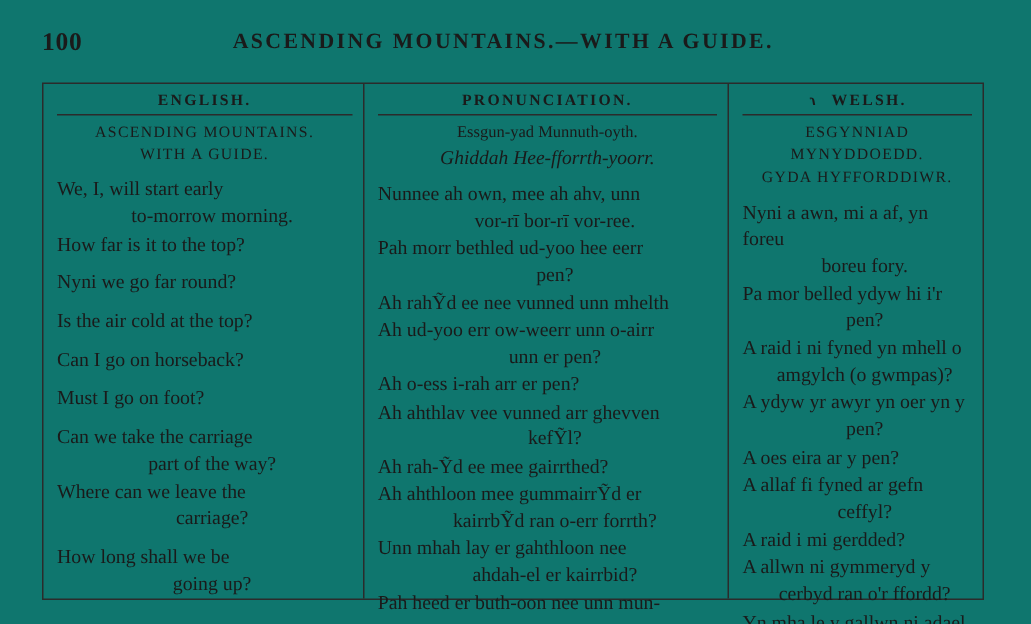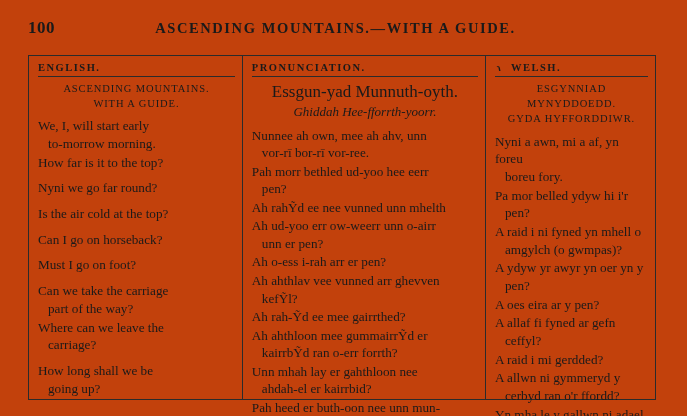--- a/index.html
+++ b/index.html
@@ -4,21 +4,21 @@
 <style>
   html, body {
     margin: 0;
     padding: 0;
     background: #ffffff;
   }
   #page {
     position: relative;
     width: 687px;
     height: 416px;
-    background: #c2410c;
+    background: #0f766e;
     font-family: "Liberation Serif", serif;
     color: #1a1a1a;
     overflow: hidden;
   }
   .page-number {
     position: absolute;
     left: 28px;
     top: 18px;
     font-size: 17px;
     font-weight: bold;
@@ -52,20 +52,21 @@
     position: relative;
   }
   .col-english { width: 34%; }
   .col-pron {
     width: 39%;
     border-left: 1.2px solid #2b2b2b;
     border-right: 1.2px solid #2b2b2b;
   }
   .col-welsh { width: 27%; }
   .col-head {
+    text-align: center;
     font-size: 10.5px;
     letter-spacing: 1.5px;
     font-weight: bold;
     text-transform: uppercase;
     margin-bottom: 3px;
   }
   .head-rule {
     border-bottom: 1px solid #2b2b2b;
     width: 100%;
     margin: 0 0 4px 0;
@@ -81,26 +82,26 @@
     font-variant: small-caps;
     text-transform: uppercase;
     letter-spacing: 0.9px;
     font-size: 10.5px;
   }
   .title-italic {
     font-style: italic;
     font-size: 13px;
   }
   .title-plain {
-    font-size: 17px;
+    font-size: 11px;
   }
   .rows { font-size: 13.2px; line-height: 1.34; }
   .row { margin-bottom: 1px; }
   .row .ln { display: block; white-space: pre-wrap; }
-  .row .ln.indent { padding-left: 10px; }
+  .row .ln.indent { padding-left: 10px; text-align: center; }
   .gap { height: 7px; }
   .welsh-rows { font-size: 13.2px; line-height: 1.34; }
   .pron-rows { font-size: 13.2px; line-height: 1.33; }
   .swash {
     display: inline-block;
     transform: scaleX(-1);
     font-style: italic;
     margin-right: 10px;
   }
 </style>

